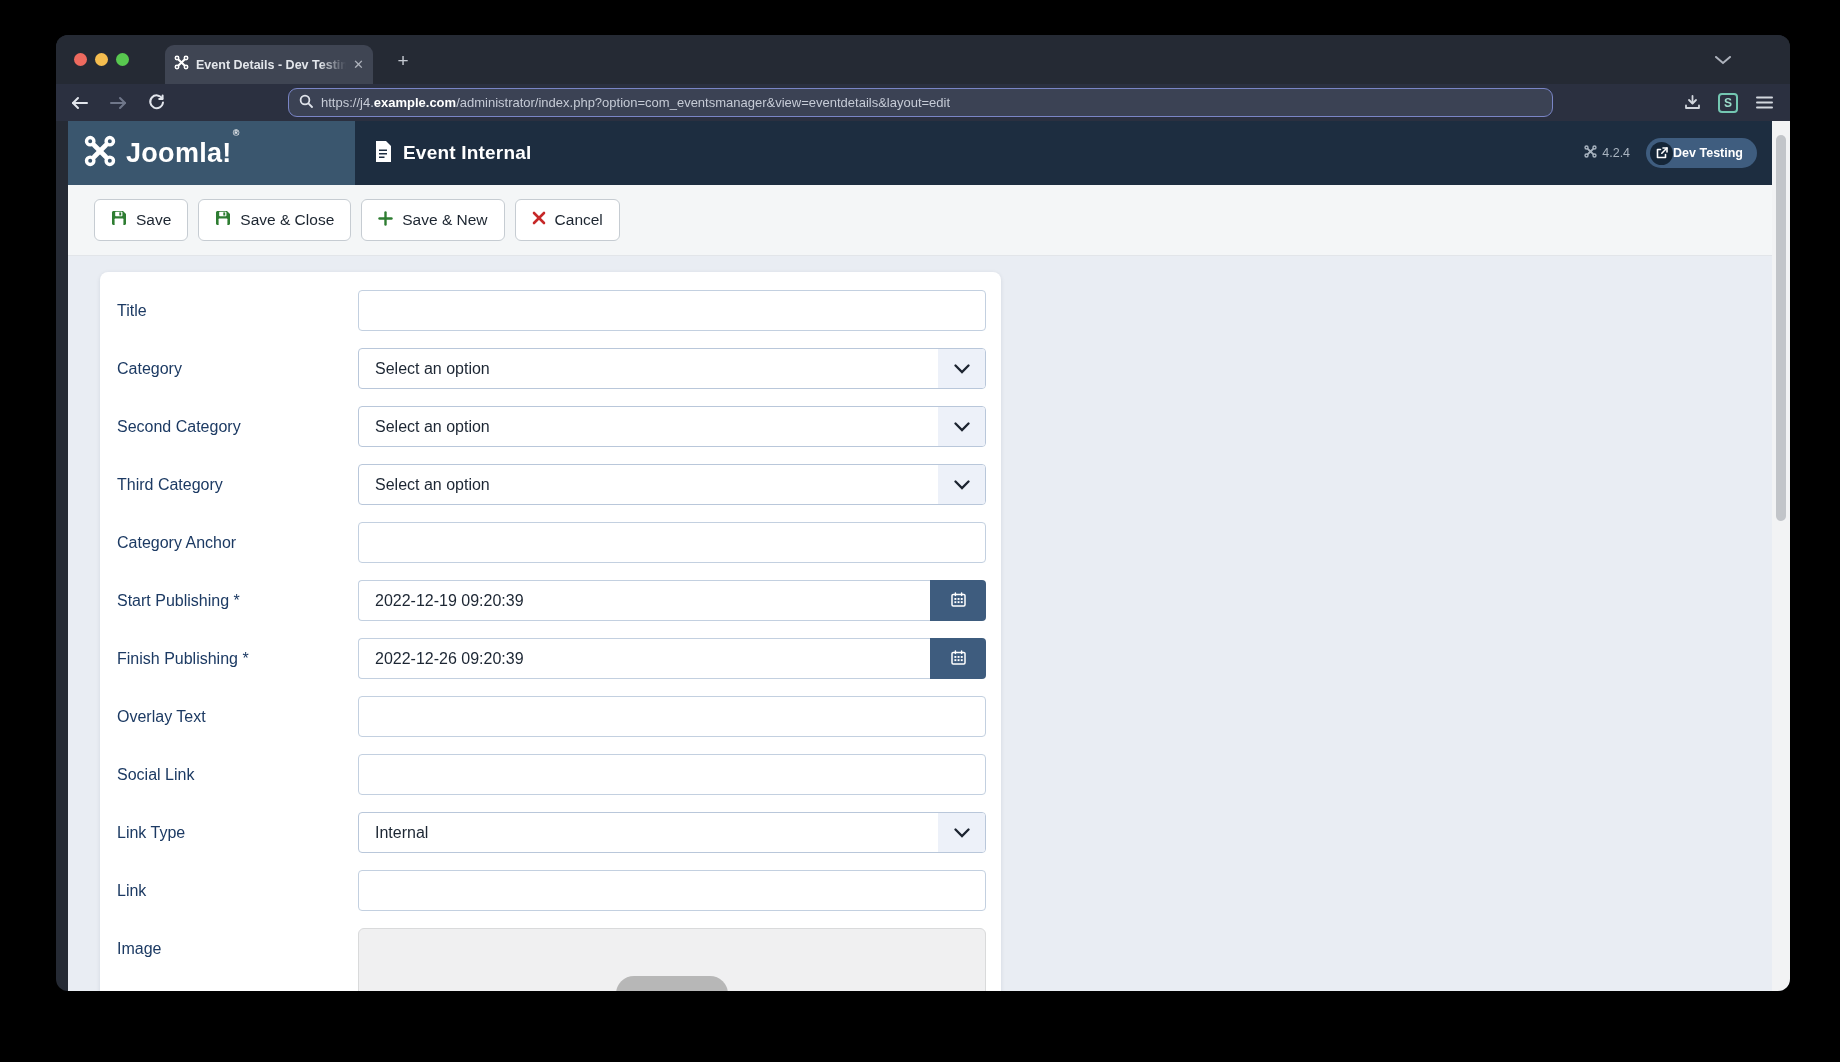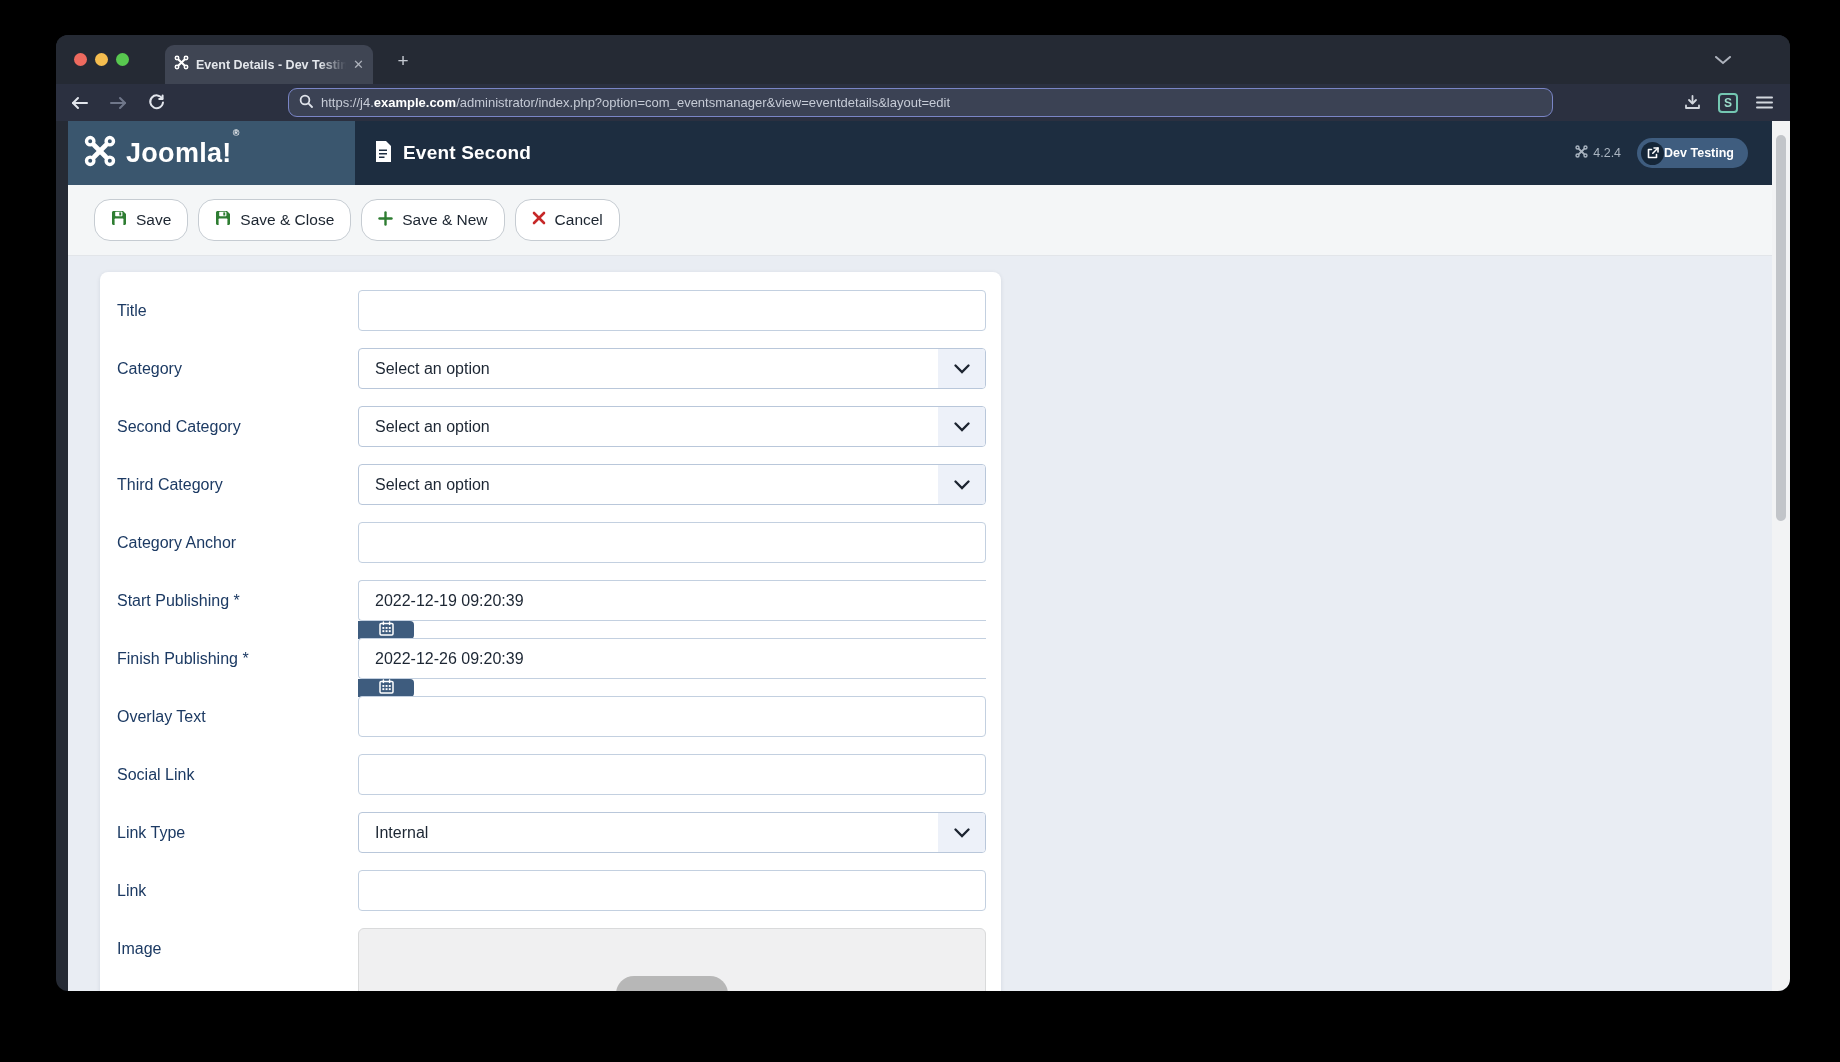--- a/index.html
+++ b/index.html
@@ -46,44 +46,44 @@
   .scrollbar { width:18px; background:#f2f3f4; position:relative; flex:0 0 auto; }
   .thumb { position:absolute; left:4px; top:14px; width:10px; height:386px; background:#c2c5c9; border-radius:5px; }
 
   
   .jheader { height:64px; background:#1d2d40; display:flex; align-items:center; flex:0 0 auto; position:relative; }
   .brand { width:287px; height:64px; background:#3a566e; display:flex; align-items:center; padding-left:16px; gap:10px; flex:0 0 auto; }
   .brand-text { color:#fff; font-size:27px; font-weight:600; letter-spacing:.3px; }
   .brand-reg { color:#fff; font-size:9px; vertical-align:top; position:relative; top:-10px; left:1px; }
   .ptitle { display:flex; align-items:center; gap:11px; margin-left:20px; }
   .ptitle-text { color:#fff; font-size:19px; font-weight:700; letter-spacing:.2px; }
-  .jheader-right { position:absolute; right:24px; top:0; height:64px; display:flex; align-items:center; gap:16px; }
+  .jheader-right { position:absolute; right:15px; top:0; height:64px; display:flex; align-items:center; gap:16px; }
   .version { display:flex; align-items:center; gap:5px; color:#a9b4c0; font-size:12.5px; }
   .envpill { height:30px; background:#3f5d7f; border-radius:15px; display:flex; align-items:center; padding:0 14px 0 4px; gap:0; }
   .envpill .circ { width:23px; height:23px; border-radius:50%; background:#152638; display:flex; align-items:center; justify-content:center; }
   .envpill .lbl { color:#fff; font-size:12.5px; font-weight:700; }
 
   
   .jtoolbar { height:71px; background:#f4f6f7; border-bottom:1px solid #e2e5e9; display:flex; align-items:center;
               padding-left:26px; gap:10px; flex:0 0 auto; }
-  .tbtn { height:42px; background:#fff; border:1px solid #c6ccd2; border-radius:16px; display:flex; align-items:center;
+  .tbtn { height:42px; background:#fff; border:1px solid #c6ccd2; border-radius:6px; display:flex; align-items:center;
           padding:0 16px; gap:9px; font-size:15.5px; color:#1c2530; }
 
   
   .content { flex:1; background:#e9edf3; position:relative; overflow:hidden; }
   .card { position:absolute; left:32px; top:16px; width:901px; height:1100px; background:#fff; border-radius:8px;
           box-shadow:0 1px 4px rgba(20,30,50,.10); padding:18px 15px 0 17px; }
   .frow { display:flex; margin-bottom:17px; }
   .flabel { width:241px; flex:0 0 auto; font-size:16px; color:#1c3a63; font-weight:500; line-height:41px; }
   .fctrl { flex:1; }
   .tinput { height:41px; border:1px solid #c3d0e0; border-radius:4px; background:#fff; }
   .fselect { height:41px; border:1px solid #b9c7da; border-radius:4px; background:#fff; display:flex; overflow:hidden; }
   .sval { flex:1; line-height:39px; padding-left:16px; font-size:16px; color:#1c2633; }
   .schev { width:47px; background:#edf1f9; display:flex; align-items:center; justify-content:center; }
-  .fdate { display:flex; height:41px;flex-direction:column; }
+  .fdate { display:flex; height:41px; }
   .dinput { flex:1; border:1px solid #c3d0e0; border-right:0; border-radius:4px 0 0 4px; background:#fff;
             line-height:39px; padding-left:16px; font-size:16px; color:#1c2633; }
   .dbtn { width:56px; background:#3e5c7e; border:0; border-radius:0 4px 4px 0; display:flex; align-items:center; justify-content:center; }
   .fimage { height:140px; background:#f0f0f1; border:1px solid #d9dadb; border-radius:6px; position:relative; }
   .fimage-btn { position:absolute; top:47px; left:50%; transform:translateX(-50%); width:112px; height:40px;
                 background:#b7b7b7; border-radius:18px; }
 </style>
 </head>
 <body>
 
@@ -200,21 +200,21 @@
             <span class="brand-text"><span>Joomla!</span><span class="brand-reg">®</span></span>
           </div>
 
           <div class="ptitle">
             <span>
               <svg width="17" height="21" viewBox="0 0 17 21">
                 <path fill="#fff" d="M1 0h10l5 5v16H1z"></path>
                 <path fill="#1d2d40" d="M4 8.5h8v1.6H4zM4 12h8v1.6H4zM4 15.5h5.5v1.6H4z"></path>
               </svg>
             </span>
-            <span class="ptitle-text">Event Second</span>
+            <span class="ptitle-text">Event Internal</span>
           </div>
 
           <div class="jheader-right">
             <div class="version">
               <span>
                 <svg width="13" height="13" viewBox="0 0 32 32">
                   <g fill="none" stroke="#a9b4c0" stroke-width="4.6" stroke-linecap="round">
                     <path d="M10 10 L16 16"></path>
                       <path d="M22 10 L16 16"></path>
                       <path d="M10 22 L16 16"></path>

